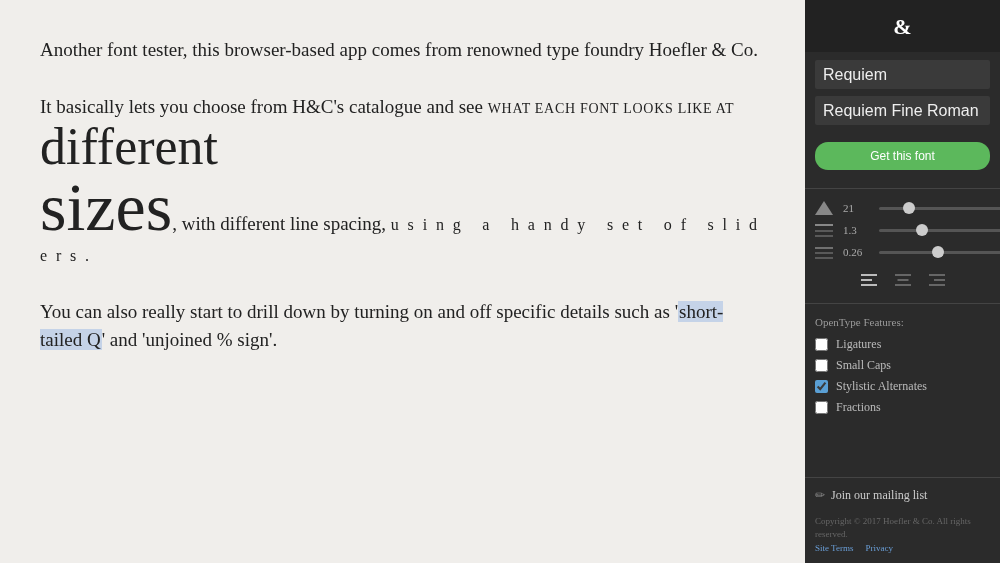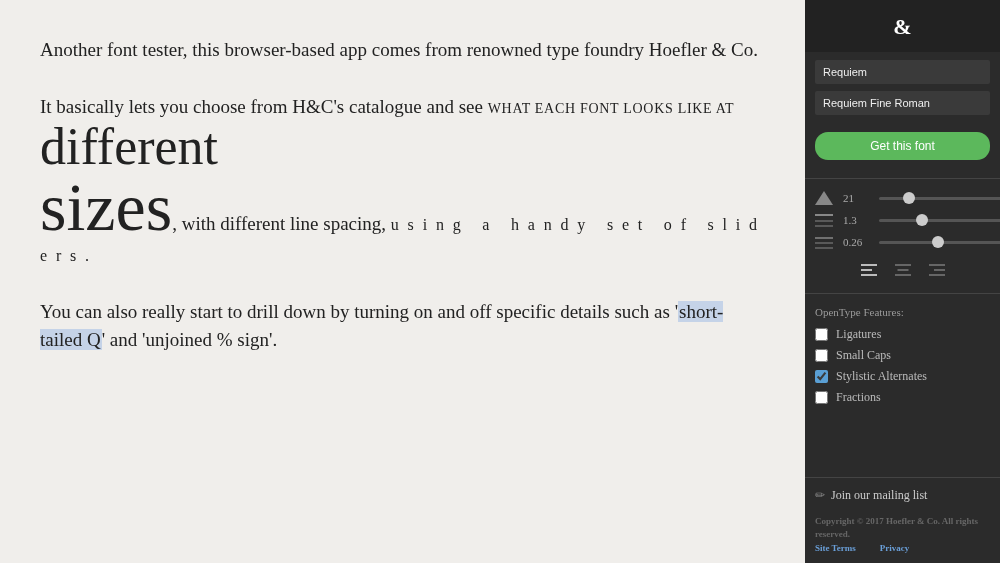--- a/index.html
+++ b/index.html
@@ -55,21 +55,21 @@
     .sidebar-section {
       padding: 8px 10px;
     }
 
     .dropdown-select {
       width: 100%;
       background: #3a3a3a;
       color: #eee;
       border: none;
       padding: 6px 8px;
-      font-size: 11px;
+      font-size: 16px;
       margin-bottom: 7px;
       cursor: pointer;
       appearance: none;
       border-radius: 2px;
       outline: none;
     }
 
     .get-font-btn {
       display: block;
       width: calc(100% - 20px);
@@ -200,26 +200,25 @@
     .mailing-label {
       color: #ccc;
       font-size: 12px;
     }
 
     .footer-text {
       padding: 6px 10px 8px;
       font-size: 9px;
       color: #666;
       line-height: 1.4;
-      font-weight: bold;
     }
 
     .footer-links {
       display: flex;
-      gap: 24px;
+      gap: 12px;
       margin-top: 2px;
     }
 
     .footer-link {
       color: #6a9fd8;
       font-size: 9px;
       text-decoration: none;
       cursor: pointer;
     }
   </style>

